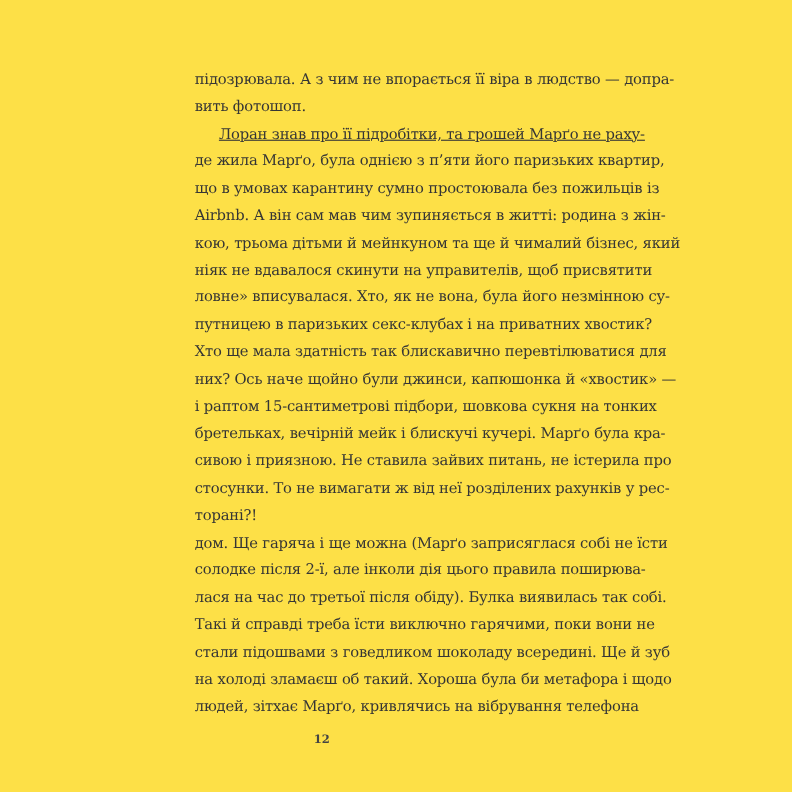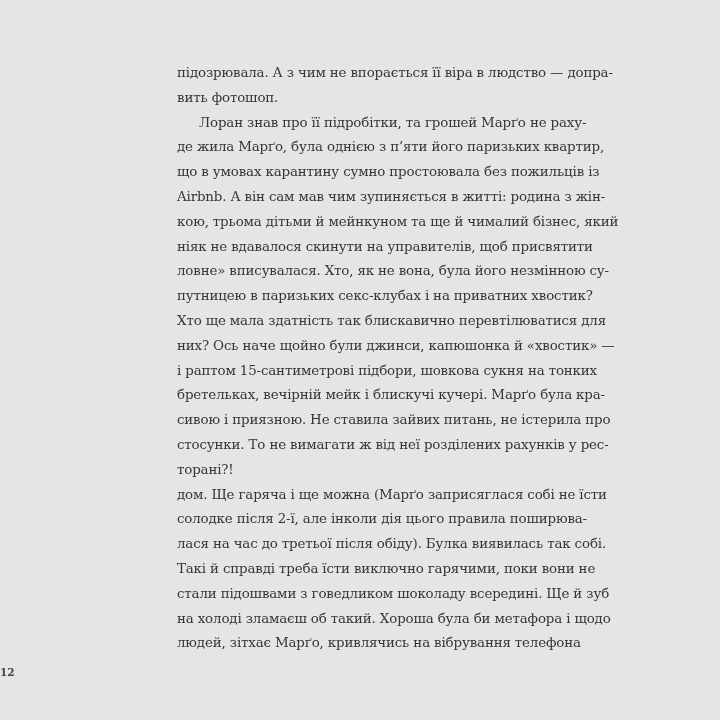--- a/index.html
+++ b/index.html
@@ -10,21 +10,21 @@
     body {
       width: 720px;
       height: 720px;
       position: relative;
       overflow: hidden;
     }
     .page {
       position: absolute;
       left: 0; top: 0;
       width: 720px; height: 720px;
-      background: #e5e5e5;
+      background: #fde047;
     }
     .text-block {
       position: absolute;
       left: 177px;
       top: 61px;
       width: 371px;
       font-family: "DejaVu Serif", serif;
       font-size: 13.4px;
       line-height: 24.8px;
       color: #353535;
@@ -36,27 +36,28 @@
       white-space: nowrap;
       height: 24.8px;
       text-align: justify;
       text-align-last: justify;
     }
     .line.last {
       text-align-last: left;
     }
     .line.indent {
       padding-left: 22px;
+      text-decoration: underline;
     }
     .page-number {
       position: absolute;
       left: 0;
       width: 585px;
       top: 666px;
-      text-align: left;
+      text-align: center;
       font-family: "DejaVu Serif", serif;
       font-weight: bold;
       font-size: 10.5px;
       color: #444444;
     }
   </style>
 </head>
 <body>
 
 <div class="page">

